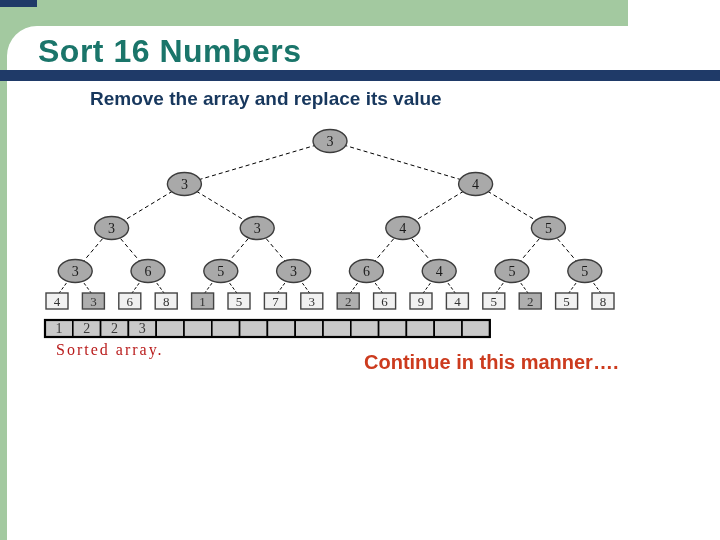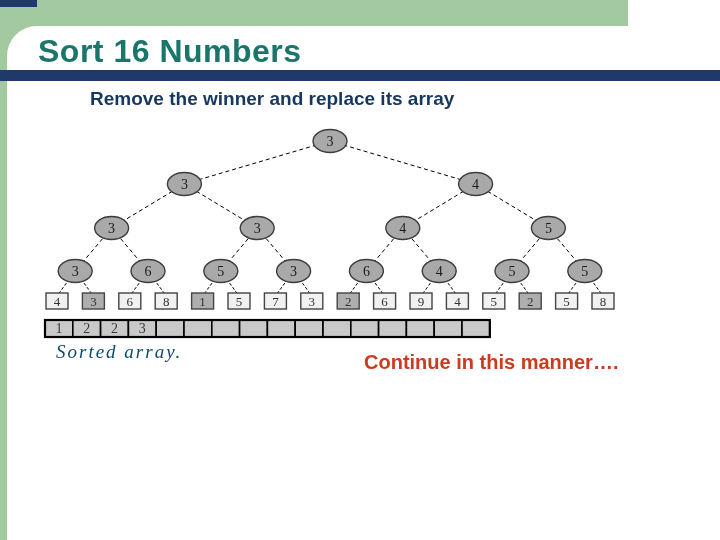--- a/index.html
+++ b/index.html
@@ -9,34 +9,34 @@
     --green:#a3c9a0;--navy:#1f3a68;--teal:#1a756a;--subnavy:#17375d;--notered:#cc3b1e;
   }
   .green-block{position:absolute;left:0;top:0;width:628px;height:114px;background:var(--green);}
   .green-stripe{position:absolute;left:0;top:0;width:7px;height:540px;background:var(--green);}
   .white-card{position:absolute;left:7px;top:26px;width:713px;height:514px;background:#fff;border-top-left-radius:30px;}
   .corner-navy{position:absolute;left:0;top:0;width:37px;height:7px;background:var(--navy);}
   .title-bar{position:absolute;left:0;top:70px;width:720px;height:11px;background:var(--navy);}
   .title{position:absolute;left:38px;top:33px;margin:0;font-size:32px;font-weight:bold;color:var(--teal);letter-spacing:0.5px;}
   .subtitle{position:absolute;left:90px;top:88px;font-size:19px;font-weight:bold;color:var(--subnavy);}
   .diagram{position:absolute;left:0;top:0;}
-  .array-caption{position:absolute;left:56px;top:341px;font-family:"Liberation Serif",serif;font-size:19px;color:#0c4a6e;letter-spacing:2px;font-style:italic;}
+  .array-caption{position:absolute;left:56px;top:341px;font-family:"Liberation Serif",serif;font-size:16px;color:#b91c1c;letter-spacing:2px;}
   .note{position:absolute;left:364px;top:351px;font-size:20px;font-weight:bold;color:var(--notered);}
 </style>
 </head>
 <body>
 
 <div class="slide" style="--green: #a3c9a0; --navy: #1f3a68; --teal: #1a756a; --subnavy: #17375d; --notered: #cc3b1e;">
   <div class="green-block"></div>
   <div class="green-stripe"></div>
   <div class="white-card"></div>
   <div class="corner-navy"></div>
   <div class="title-bar"></div>
   <h1 class="title">Sort 16 Numbers</h1>
-  <div class="subtitle">Remove the winner and replace its array</div>
+  <div class="subtitle">Remove the array and replace its value</div>
   <svg class="diagram" id="diagram" width="720" height="540" viewBox="0 0 720 540">
       <line x1="330" y1="141" x2="184.39999999999998" y2="184" stroke="#000" stroke-width="1" stroke-dasharray="4,3"></line>
       <line x1="330" y1="141" x2="475.59999999999997" y2="184" stroke="#000" stroke-width="1" stroke-dasharray="4,3"></line>
       <line x1="184.39999999999998" y1="184" x2="111.6" y2="228" stroke="#000" stroke-width="1" stroke-dasharray="4,3"></line>
       <line x1="184.39999999999998" y1="184" x2="257.2" y2="228" stroke="#000" stroke-width="1" stroke-dasharray="4,3"></line>
       <line x1="475.59999999999997" y1="184" x2="402.79999999999995" y2="228" stroke="#000" stroke-width="1" stroke-dasharray="4,3"></line>
       <line x1="475.59999999999997" y1="184" x2="548.4" y2="228" stroke="#000" stroke-width="1" stroke-dasharray="4,3"></line>
       <line x1="111.6" y1="228" x2="75.2" y2="271" stroke="#000" stroke-width="1" stroke-dasharray="4,3"></line>
       <line x1="111.6" y1="228" x2="148" y2="271" stroke="#000" stroke-width="1" stroke-dasharray="4,3"></line>
       <line x1="257.2" y1="228" x2="220.8" y2="271" stroke="#000" stroke-width="1" stroke-dasharray="4,3"></line>

